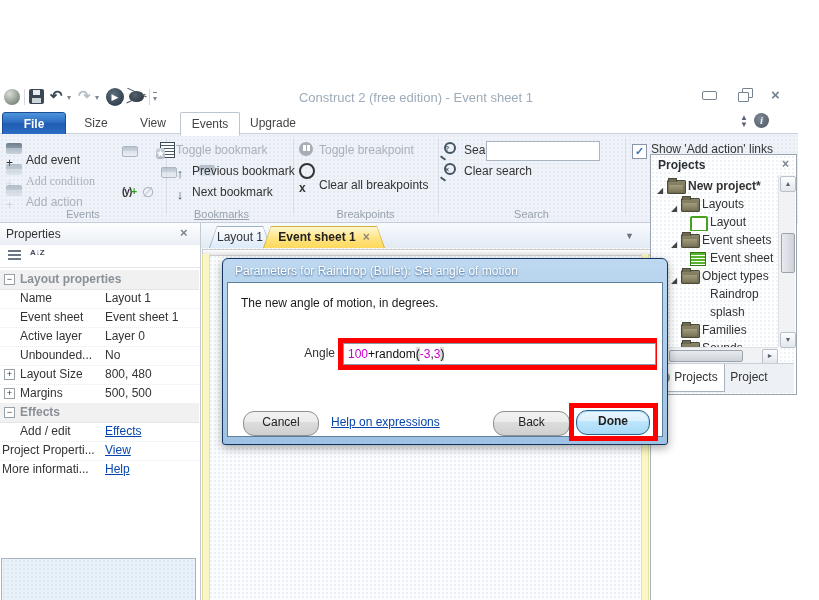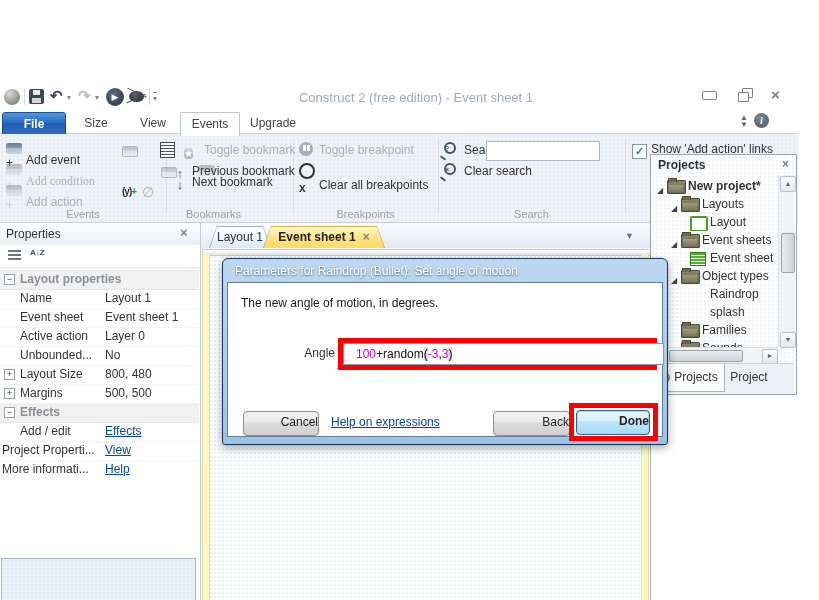--- a/index.html
+++ b/index.html
@@ -134,26 +134,26 @@
           box-shadow:0 3px 10px rgba(0,0,0,.35);margin-left:44px;}
   .dlg-title{position:absolute;left:12px;top:4px;right:12px;height:17px;line-height:17px;color:#fff;
              text-shadow:0 1px 2px #39628f;white-space:nowrap;overflow:hidden;}
   .dlg-body{position:absolute;left:4px;top:23px;width:434px;height:153px;background:#fff;border:1px solid #5f7f9f;}
   .dlg-desc{position:absolute;left:18px;top:37px;color:#1a1a1a;}
   .field-label{position:absolute;left:40px;top:87px;width:72px;text-align:right;}
   .redbox{position:absolute;border:5px solid #ff0000;}
   .rb-input{left:115px;top:79px;width:309px;height:22px;}
   .rb-done{left:346px;top:144px;width:79px;height:28px;font-weight:bold;}
   .expr-input{position:absolute;left:0;top:0;width:307px;height:20px;background:#fff;border:1px solid #8a98a8;
-              line-height:20px;padding-left:12px;white-space:nowrap;overflow:hidden;}
+              line-height:20px;padding-left:4px;white-space:nowrap;overflow:hidden;}
   .e-num{color:#c800c8;}
   .e-op{color:#101010;}
   .e-fn{color:#101010;}
   .e-par{color:#101010;background:#dcdcdc;}
-  .w7btn{position:absolute;top:152px;height:23px;border:1px solid #8e8f8f;border-radius:4px;text-align:right;line-height:21px;
+  .w7btn{position:absolute;top:152px;height:23px;border:1px solid #8e8f8f;border-radius:11px;text-align:center;line-height:21px;
          background:linear-gradient(#f2f2f2,#ebebeb 45%,#dddddd 45%,#cfcfcf);color:#222;}
   .w7btn.def{border-color:#2c628b;box-shadow:inset 0 0 0 1px #a9d9f2;
          background:linear-gradient(#eaf6fd,#d9f0fc 45%,#bee6fd 45%,#a7d9f5);}
   .dlg-link{position:absolute;top:156px;color:#0645ad;text-decoration:underline;}
   .fragment{color:#333;}
 </style>
 </head>
 <body>
 
 <div id="stage">
@@ -217,30 +217,30 @@
     </div>
     <span class="ic16 gray45 abs" style="left:122px;top:8px;"><span class="ic-bars" style="display:block;"></span></span>
     <span class="ic16 abs" style="left:141px;top:7px;"><span class="ic-paper" style="display:block;"></span></span>
     <span class="ic16 gray45 abs" style="left:122px;top:29px;"><span class="ic-bars" style="display:block;"></span></span>
     <span class="ic16 gray45 abs" style="left:141px;top:29px;"><span class="ic-evt" style="display:block;"></span></span>
     <span class="abs gv" style="left:122px;top:52px;"><span>(y)</span><span class="plus">+</span></span>
     <span class="abs nullsign" style="left:142px;top:50px;">∅</span>
     <div class="glabel" style="left:0;width:166px;">Events</div>
 
     
-    <div class="ritem dis-t" style="left:184px;top:7px;">
+    <div class="ritem dis-t" style="left:156px;top:7px;">
       <span class="ic16"><span class="star-ic">★</span></span><span class="txt">Toggle bookmark</span>
     </div>
     <div class="ritem" style="left:172px;top:28px;">
       <span class="ic16" style="text-align:center;"><span class="arrow-ic">↑</span></span><span class="txt">Previous bookmark</span>
     </div>
-    <div class="ritem" style="left:172px;top:39px;">
+    <div class="ritem" style="left:172px;top:49px;">
       <span class="ic16" style="text-align:center;"><span class="arrow-ic">↓</span></span><span class="txt">Next bookmark</span>
     </div>
-    <div class="glabel" style="left:150px;width:127px;">Bookmarks</div>
+    <div class="glabel" style="left:158px;width:127px;text-decoration:underline;">Bookmarks</div>
 
     
     <div class="ritem dis-t" style="left:299px;top:7px;">
       <span class="ic16"><span class="pause-ic" style="display:block;">
             <s style="left:4px;"></s>
             <s style="left:8px;"></s>
           </span></span><span class="txt">Toggle breakpoint</span>
     </div>
     <div class="ritem" style="left:299px;top:28px;">
       <span class="ic16"><span class="clearbp" style="display:block;"></span><b>x</b></span><span class="txt">Clear all breakpoints</span>
@@ -286,21 +286,21 @@
     </div>
     <div class="prow" style="top:66px;">
       <span class="lab">Name</span>
         <span class="val">Layout 1</span>
     </div>
     <div class="prow" style="top:85px;">
       <span class="lab">Event sheet</span>
         <span class="val">Event sheet 1</span>
     </div>
     <div class="prow" style="top:104px;">
-      <span class="lab">Active action</span>
+      <span class="lab">Active layer</span>
         <span class="val">Layer 0</span>
     </div>
     <div class="prow" style="top:123px;">
       <span class="lab">Unbounded...</span>
         <span class="val">No</span>
     </div>
     <div class="prow" style="top:142px;">
       <span class="expbox">+</span>
         <span class="lab">Layout Size</span>
         <span class="val">800, 480</span>

